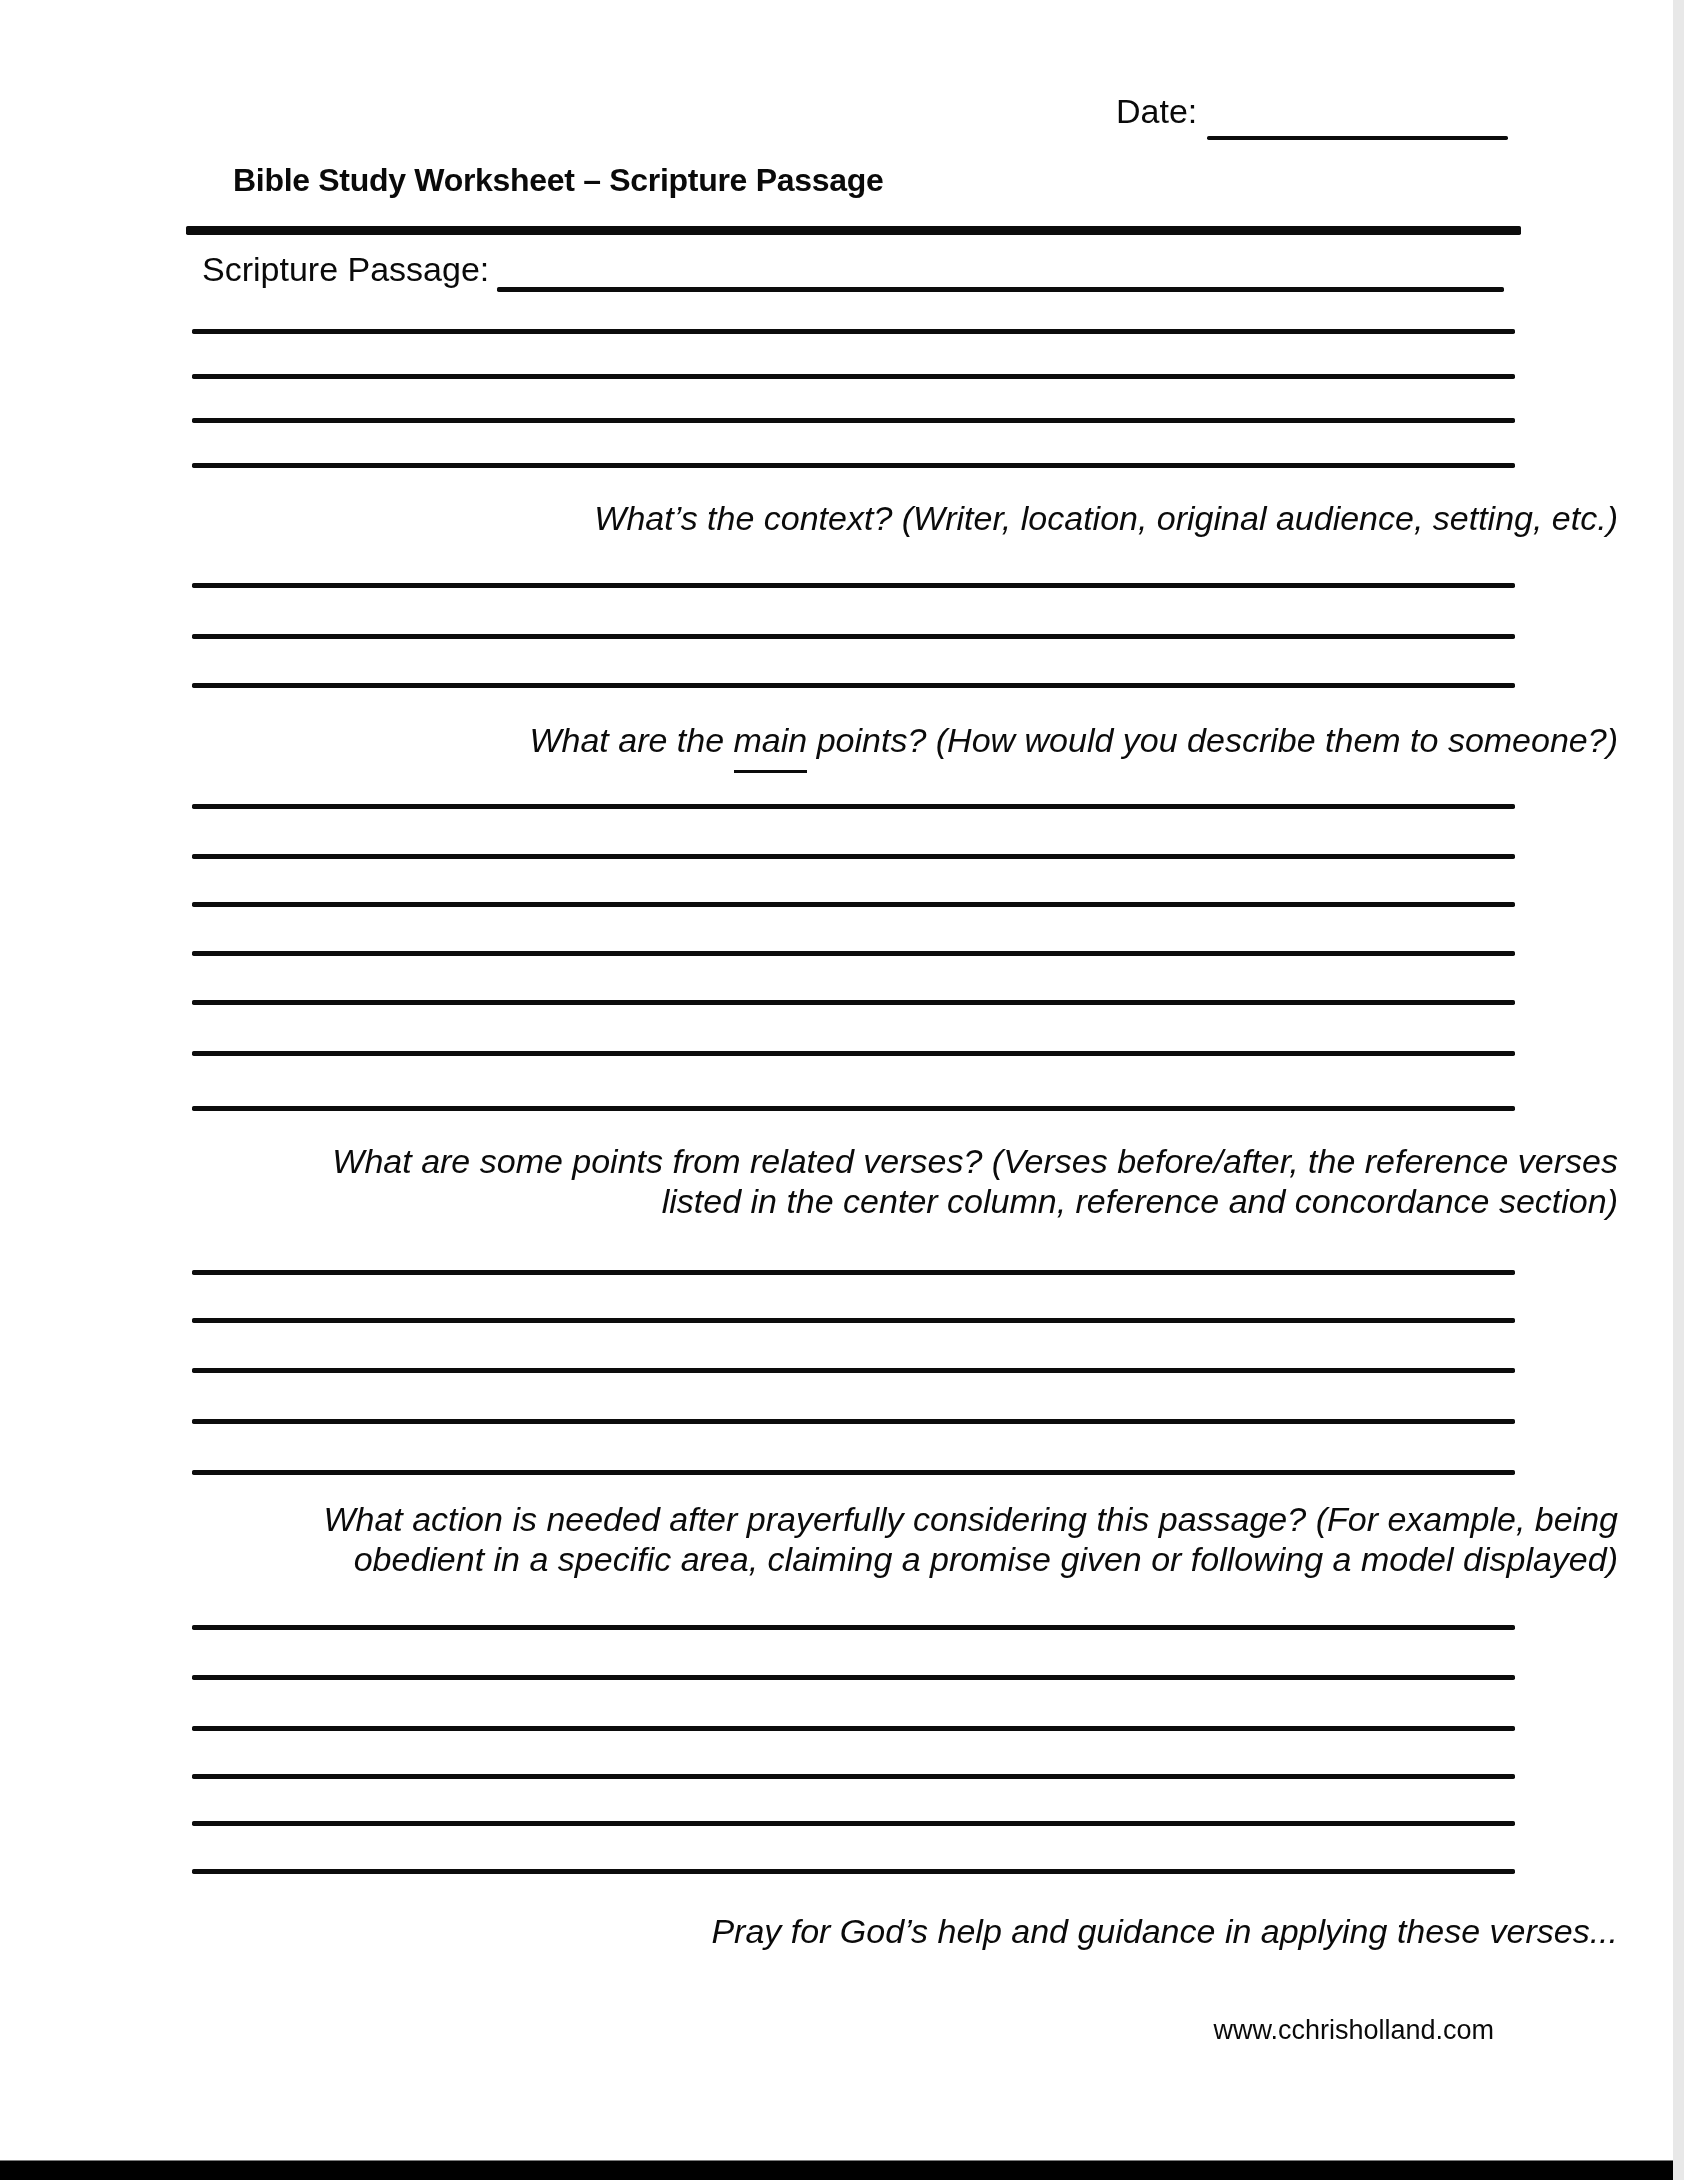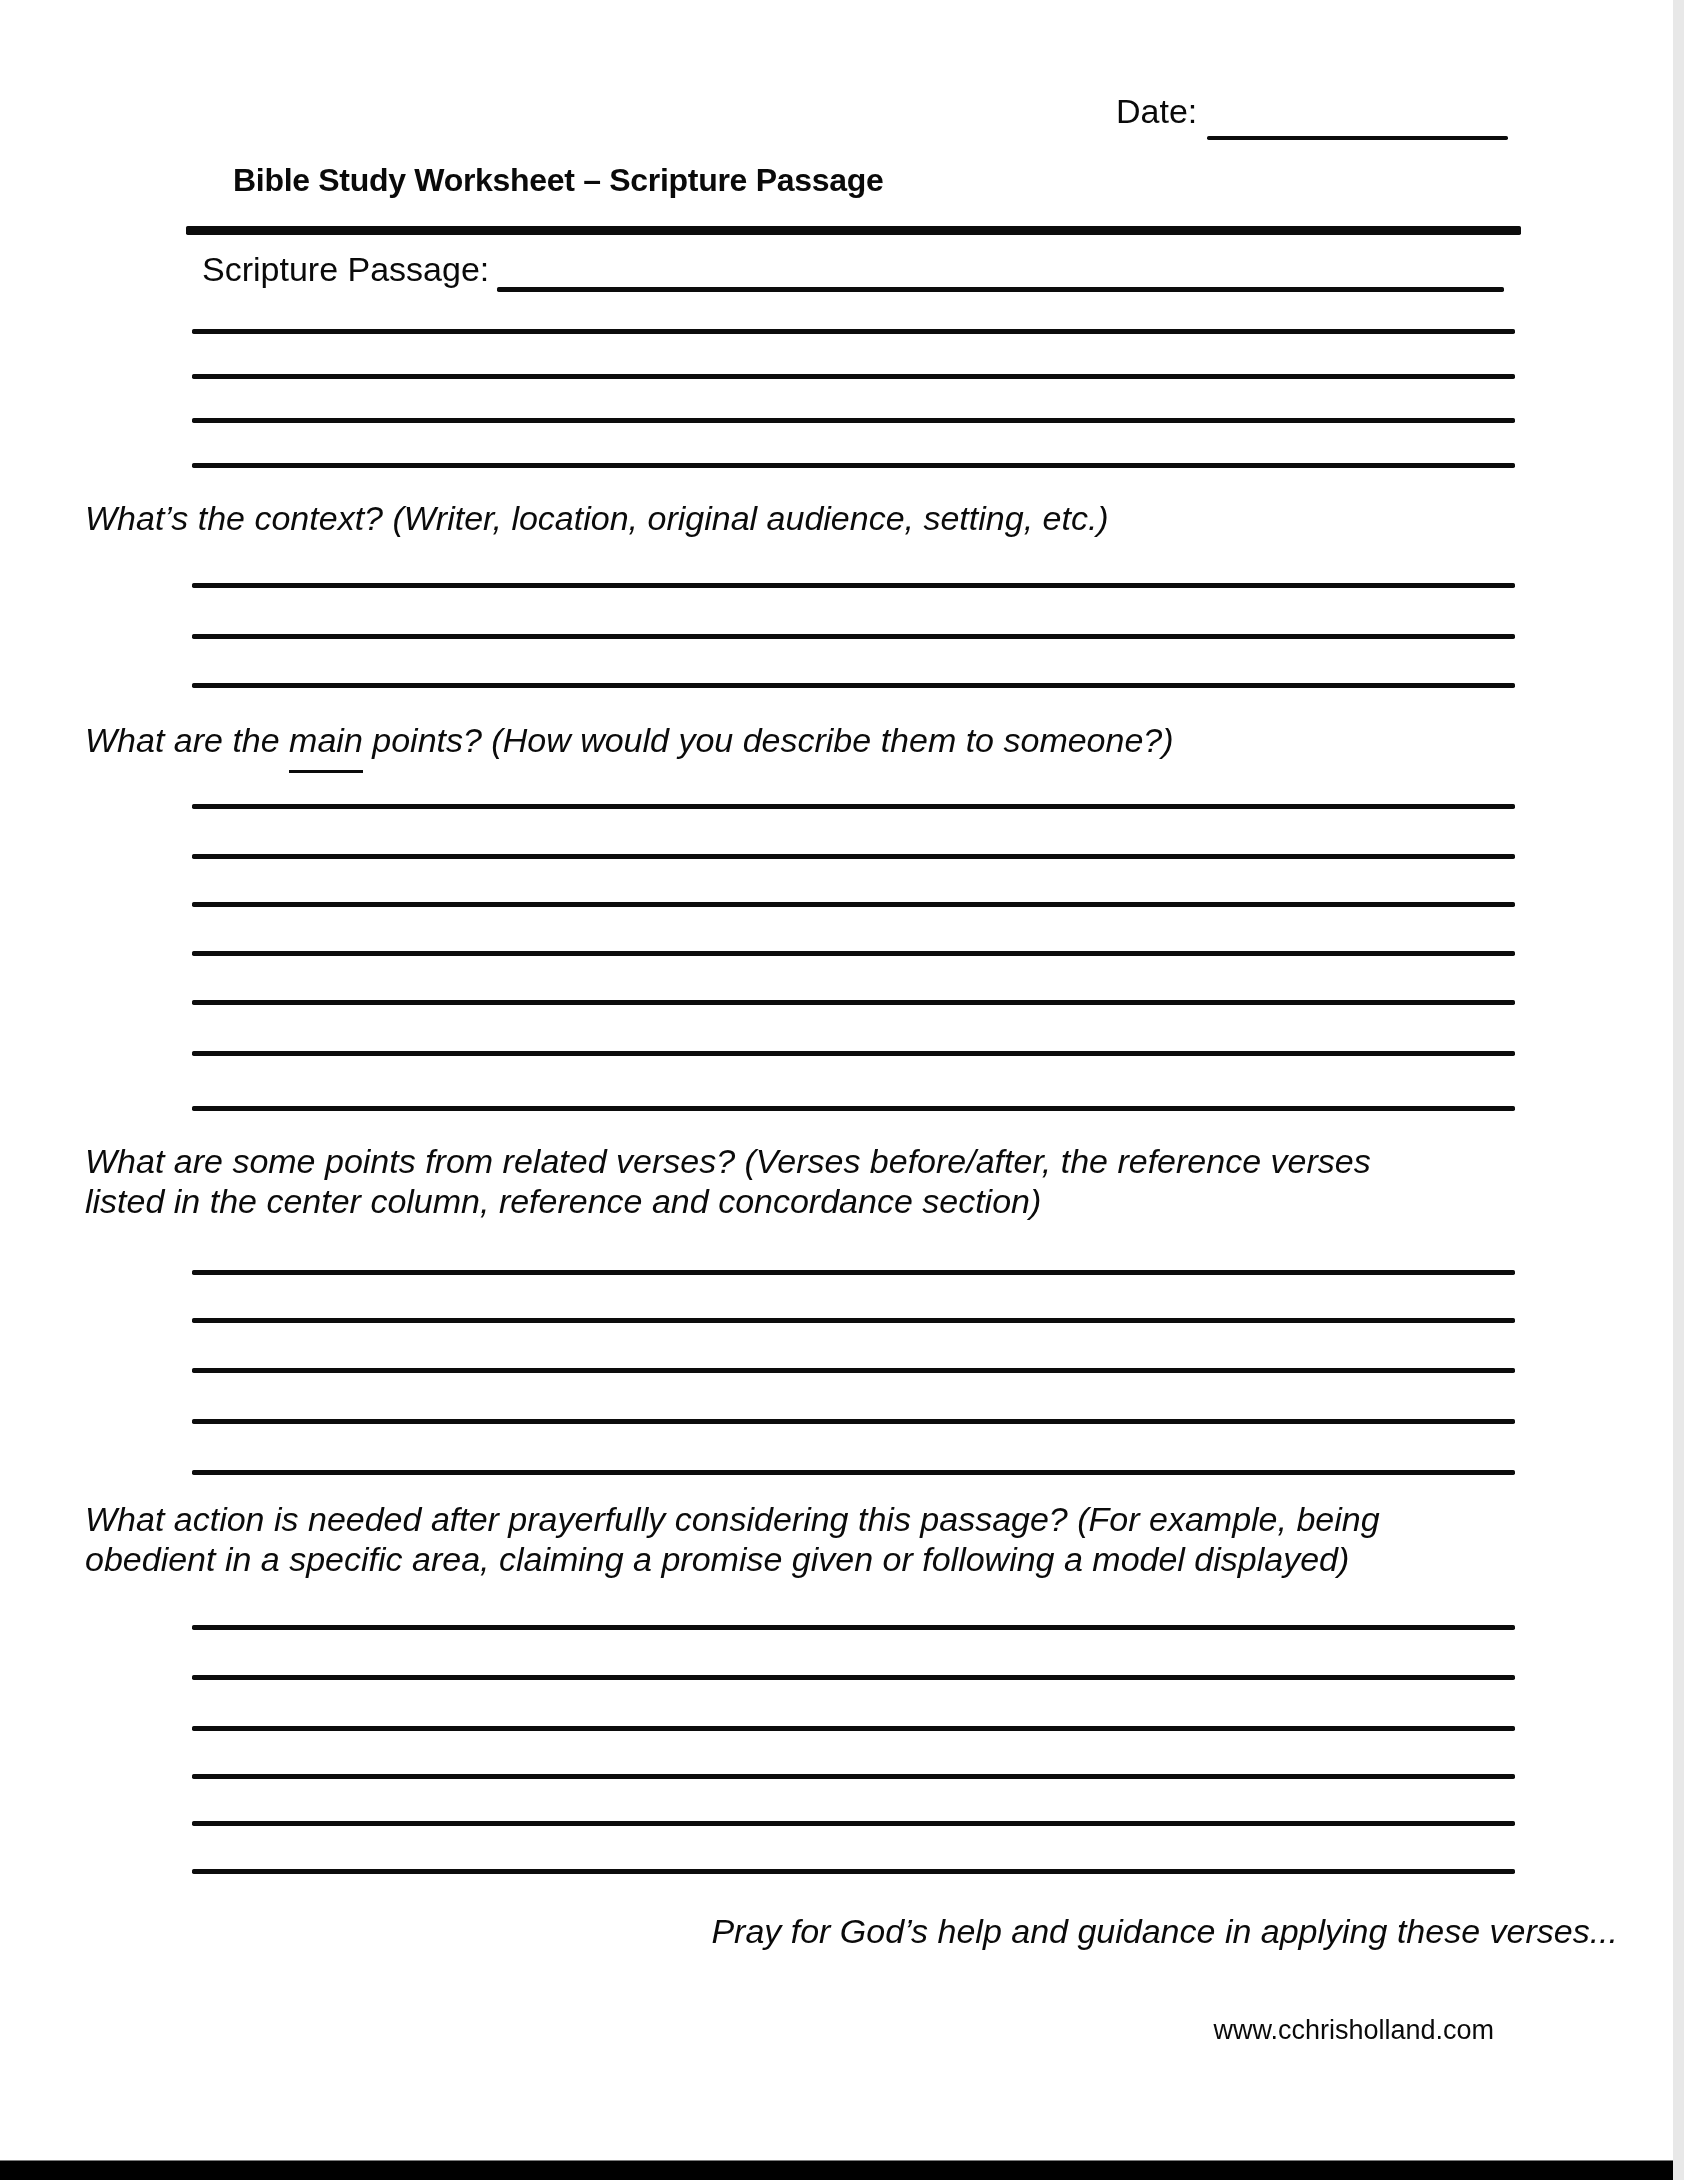--- a/index.html
+++ b/index.html
@@ -38,21 +38,21 @@
     font-size: 32px;
     font-weight: bold;
     letter-spacing: -0.3px;
     white-space: nowrap;
     margin-left: 40px;
   }
   .q {
     position: absolute;
     left: 85px;
     width: 1533px;
-    text-align: left;
+    text-align: right;
     font-style: italic;
     font-size: 34px;
     line-height: 40px;
     color: #0b0b0b;
   }
   .q .uword {
     border-bottom: 3.4px solid #0b0b0b;
     padding-bottom: 11px;
   }
   .closing {

